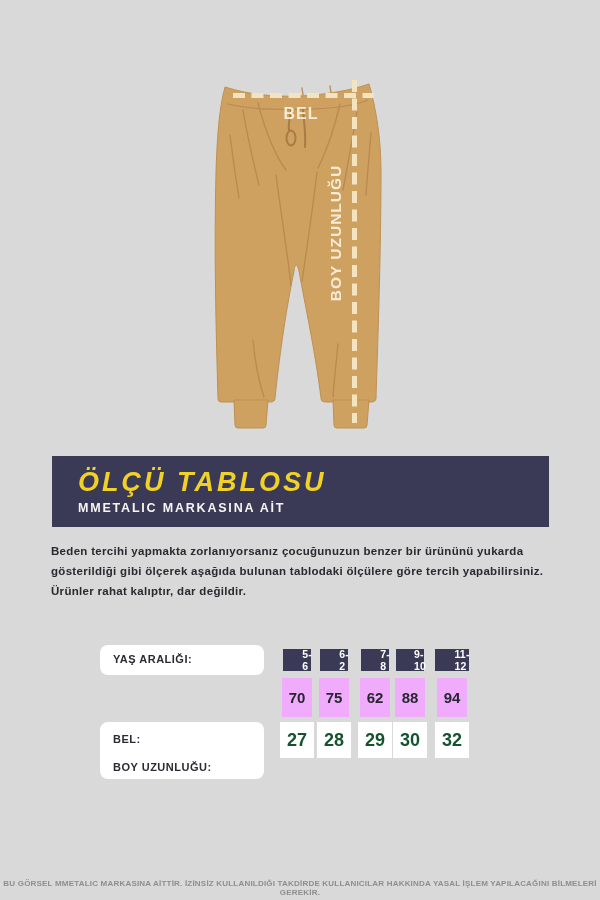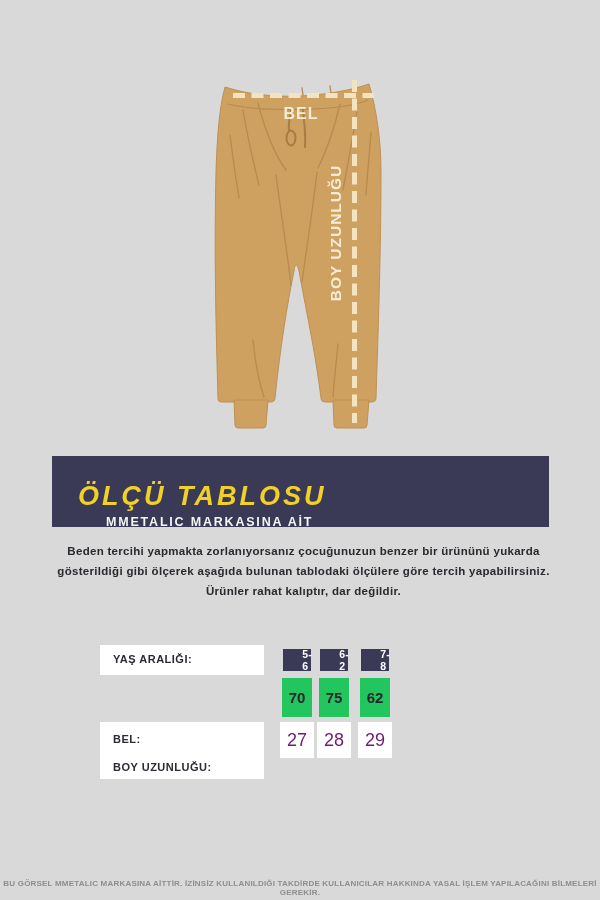--- a/index.html
+++ b/index.html
@@ -3,39 +3,39 @@
 <meta charset="utf-8">
 <style>
   html,body{margin:0;padding:0;}
   body{width:600px;height:900px;background:#d9d9d9;font-family:"Liberation Sans",sans-serif;overflow:hidden;}
   .stage{position:relative;width:600px;height:900px;background:#d9d9d9;}
 
   
   .pants-svg{position:absolute;left:0;top:0;width:600px;height:450px;}
 
   
-  .banner{position:absolute;left:52px;top:456px;width:497px;height:71px;background:#3b3a56;box-sizing:border-box;padding:25px 0 0 26px;}
+  .banner{position:absolute;left:52px;top:456px;width:497px;height:71px;background:#3b3a56;box-sizing:border-box;padding:11px 0 0 26px;}
   .banner-title{font-size:27px;font-weight:bold;font-style:italic;color:#f2d127;letter-spacing:3px;line-height:31px;}
-  .banner-subtitle{margin-top:3px;font-size:12.5px;font-weight:bold;color:#f5f5f5;letter-spacing:1.8px;margin-left:28px;}
+  .banner-subtitle{margin-top:3px;font-size:12.5px;font-weight:bold;color:#f5f5f5;letter-spacing:1.8px;}
 
   
-  .description{position:absolute;left:51px;top:541px;width:505px;margin:0;font-size:11.5px;font-weight:bold;color:#29292f;line-height:20px;letter-spacing:0.3px;text-align:center;}
+  .description{position:absolute;left:51px;top:541px;width:505px;margin:0;font-size:11.5px;font-weight:bold;color:#29292f;line-height:20px;letter-spacing:0.3px;}
 
   
   .size-table{position:absolute;left:100px;top:645px;width:370px;height:115px;}
-  .lbl{position:absolute;left:0;width:164px;background:#ffffff;box-sizing:border-box;display:flex;align-items:center;padding-left:13px;font-size:11px;font-weight:bold;color:#2b2b33;letter-spacing:0.5px;line-height:1.25;}
+  .lbl{position:absolute;left:0;width:164px;background:#ffffff;box-sizing:border-box;display:flex;align-items:center;padding-left:13px;font-size:11px;font-weight:bold;color:#2b2b33;letter-spacing:0.5px;line-height:1.25;border-radius:8px;}
   .lbl.r1{top:0;height:30px;}
   .lbl.r2{top:53px;height:37px;margin-top:44px;}
   .lbl.r3{top:77px;height:36px;}
   .tcol{position:absolute;top:0;width:34px;height:115px;display:flex;flex-direction:column;align-items:center;}
   .cell{display:flex;align-items:center;justify-content:center;box-sizing:border-box;}
   .hdr{margin-top:4px;width:28px;height:22px;background:#3b3a56;color:#ffffff;font-size:10.5px;font-weight:bold;letter-spacing:0.2px;padding-left:20px;}
   .tcol.c5 .hdr{width:34px;}
-  .v1{margin-top:7px;width:30px;height:39px;background:#22c55e;color:#26262e;font-size:15px;font-weight:bold;}
-  .v2{margin-top:5px;width:34px;height:36px;background:#ffffff;color:#701a75;font-size:18px;font-weight:normal;}
+  .v1{margin-top:7px;width:30px;height:39px;background:#f0abfc;color:#26262e;font-size:15px;font-weight:bold;}
+  .v2{margin-top:5px;width:34px;height:36px;background:#ffffff;color:#14532d;font-size:18px;font-weight:bold;}
 
   
   .footer{position:absolute;left:0;top:879px;width:600px;text-align:center;font-size:8px;font-weight:bold;color:#8e8e8e;letter-spacing:0.2px;}
 </style>
 </head>
 <body>
 
 <div class="stage">
 
   <svg class="pants-svg" viewBox="0 0 600 450" aria-hidden="true">
@@ -109,17 +109,27 @@
     <div class="tcol c2" style="left:217px">
       <div class="cell hdr">6-2</div>
       <div class="cell v1">75</div>
       <div class="cell v2">28</div>
     </div>
     <div class="tcol c3" style="left:258px">
       <div class="cell hdr">7-8</div>
       <div class="cell v1">62</div>
       <div class="cell v2">29</div>
     </div>
+    <div class="tcol c4" style="left:293px">
+      <div class="cell hdr">9-10</div>
+      <div class="cell v1">88</div>
+      <div class="cell v2">30</div>
+    </div>
+    <div class="tcol c5" style="left:335px">
+      <div class="cell hdr">11-12</div>
+      <div class="cell v1">94</div>
+      <div class="cell v2">32</div>
+    </div>
   </div>
 
   <div class="footer">BU GÖRSEL MMETALIC MARKASINA AİTTİR. İZİNSİZ KULLANILDIĞI TAKDİRDE KULLANICILAR HAKKINDA YASAL İŞLEM YAPILACAĞINI BİLMELERİ GEREKİR.</div>
 
 </div>
 
 </body></html>

